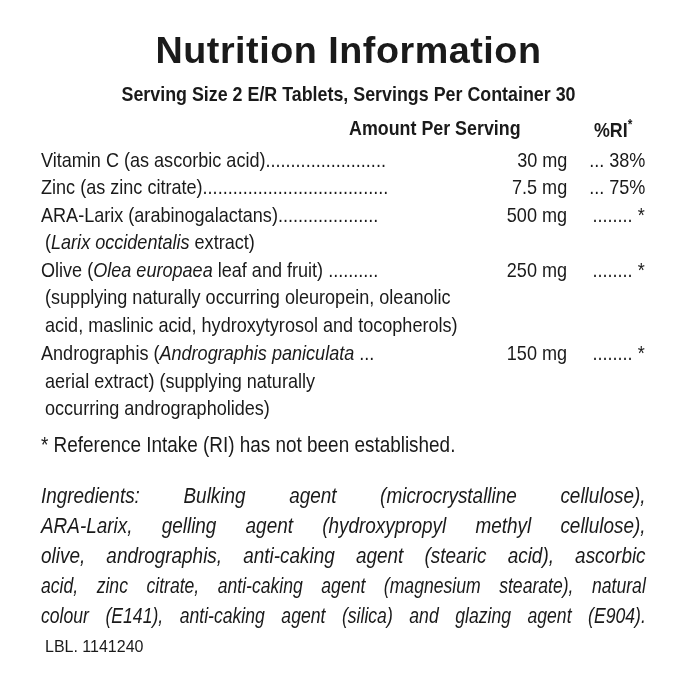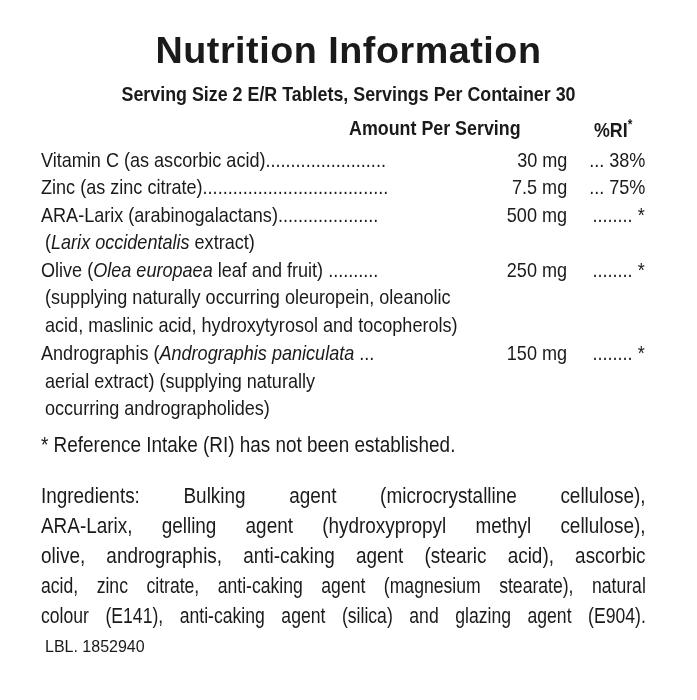--- a/index.html
+++ b/index.html
@@ -6,21 +6,21 @@
   body { width: 697px; height: 700px; position: relative; overflow: hidden; color: #1a1a1a; font-family: "Liberation Sans", sans-serif; }
   .abs { position: absolute; white-space: nowrap; }
   .title { top: 30px; left: 0; width: 697px; text-align: center; font-size: 37px; font-weight: bold; letter-spacing: 0.5px; transform: scaleX(1.02); }
   .serving { top: 82px; left: 0; width: 697px; text-align: center; font-size: 21px; font-weight: bold; transform: scaleX(0.85); }
   .hdr { top: 116px; font-size: 21px; font-weight: bold; transform-origin: left top; transform: scaleX(0.85); }
   .row { font-size: 21px; transform-origin: left top; transform: scaleX(0.86); left: 41px; }
   .val { font-size: 21px; transform-origin: right top; transform: scaleX(0.86); }
   .pct { font-size: 21px; transform-origin: right top; transform: scaleX(0.86); }
   .sub { font-size: 21px; transform-origin: left top; transform: scaleX(0.86); left: 45px; }
   .note { font-size: 22px; transform-origin: left top; transform: scaleX(0.86); left: 41px; top: 432px; }
-  .ing { font-size: 22px; left: 41px; width: 605px; transform-origin: left top; }
+  .ing { font-size: 22px; left: 41px; width: 605px; transform-origin: left top; font-style: italic; }
   .ing-line { display: block; text-align: justify; text-align-last: justify; white-space: nowrap; }
   .lbl { font-size: 16px; left: 45px; top: 638px; }
   i { font-style: italic; }
 </style>
 </head>
 <body>
 
 <div class="abs title">Nutrition Information</div>
 <div class="abs serving">Serving Size 2 E/R Tablets, Servings Per Container 30</div>
 
@@ -65,13 +65,13 @@
 <div class="abs note">* Reference Intake (RI) has not been established.</div>
 
 <div class="abs ing" style="top:483px;">
   <div class="ing-line" style="height:30px; transform:scaleX(0.86); transform-origin:left top; width:703px;">Ingredients: Bulking agent (microcrystalline cellulose),</div>
   <div class="ing-line" style="height:30px; transform:scaleX(0.86); transform-origin:left top; width:703px;">ARA-Larix, gelling agent (hydroxypropyl methyl cellulose),</div>
   <div class="ing-line" style="height:30px; transform:scaleX(0.86); transform-origin:left top; width:703px;">olive, andrographis, anti-caking agent (stearic acid), ascorbic</div>
   <div class="ing-line" style="height:30px; transform:scaleX(0.80); transform-origin:left top; width:756px;">acid, zinc citrate, anti-caking agent (magnesium stearate), natural</div>
   <div class="ing-line" style="height:30px; transform:scaleX(0.80); transform-origin:left top; width:756px;">colour (E141), anti-caking agent (silica) and glazing agent (E904).</div>
 </div>
 
-<div class="abs lbl">LBL. 1852940</div>
+<div class="abs lbl">LBL. 1141240</div>
 
 </body></html>

